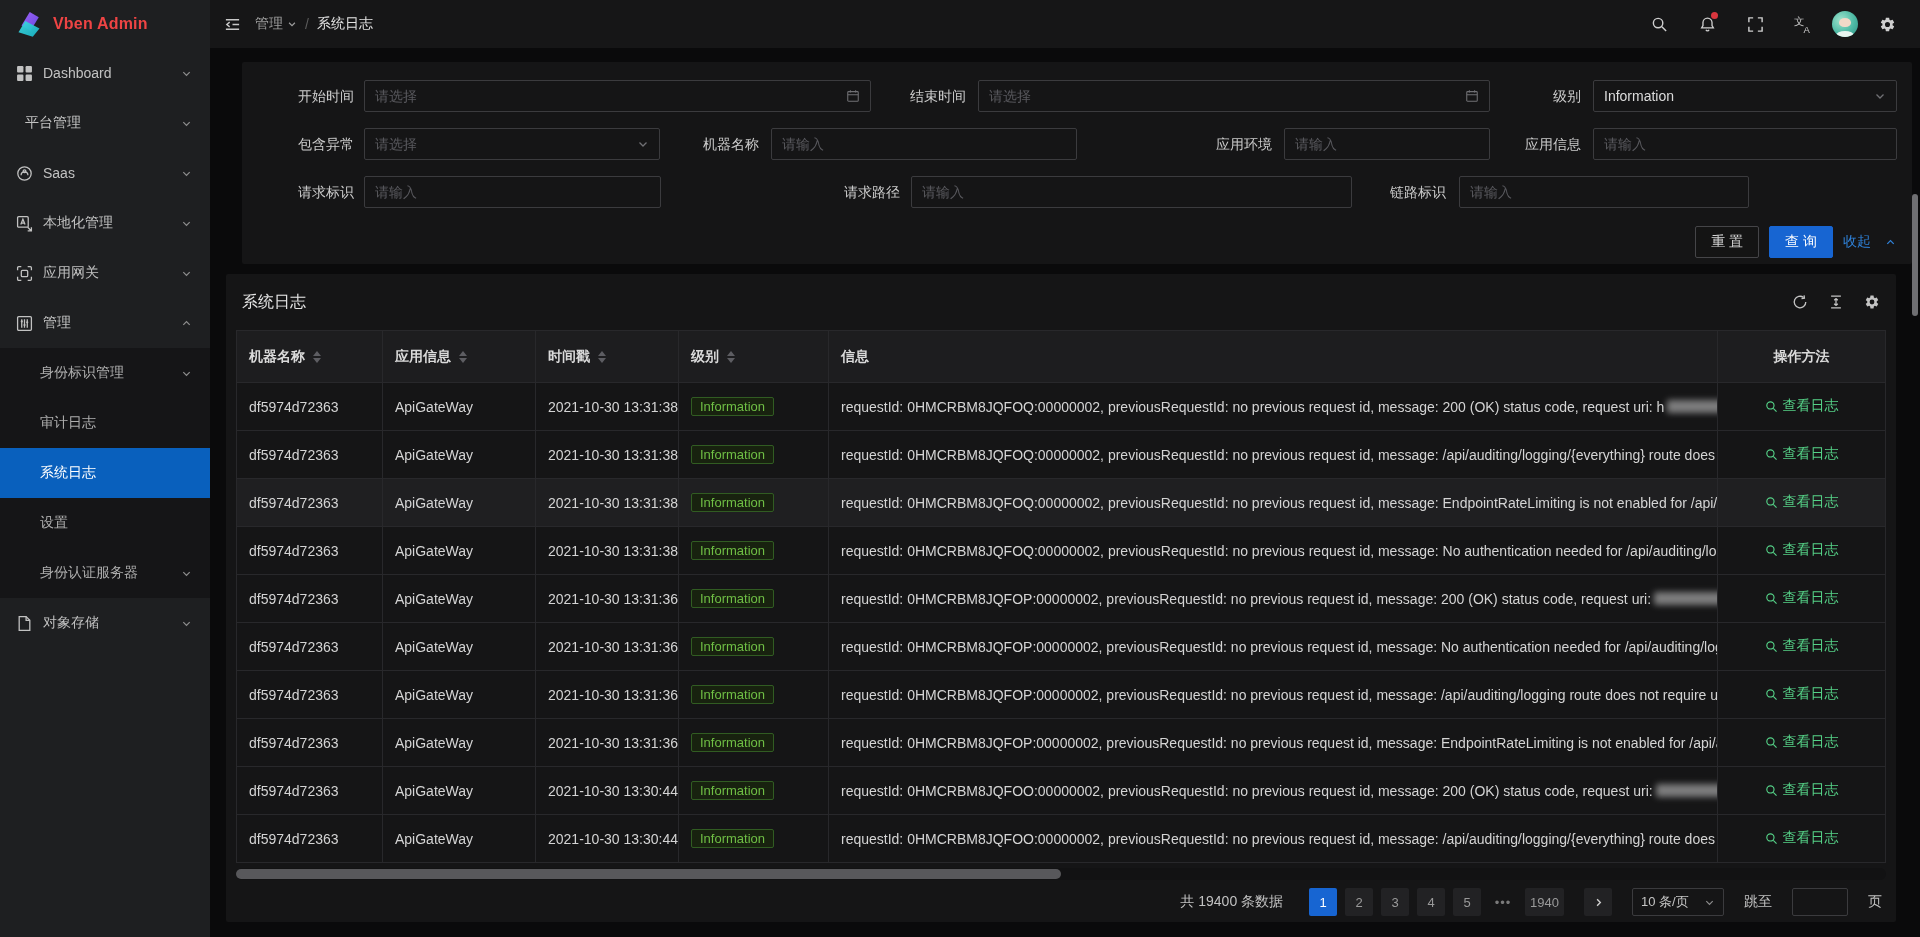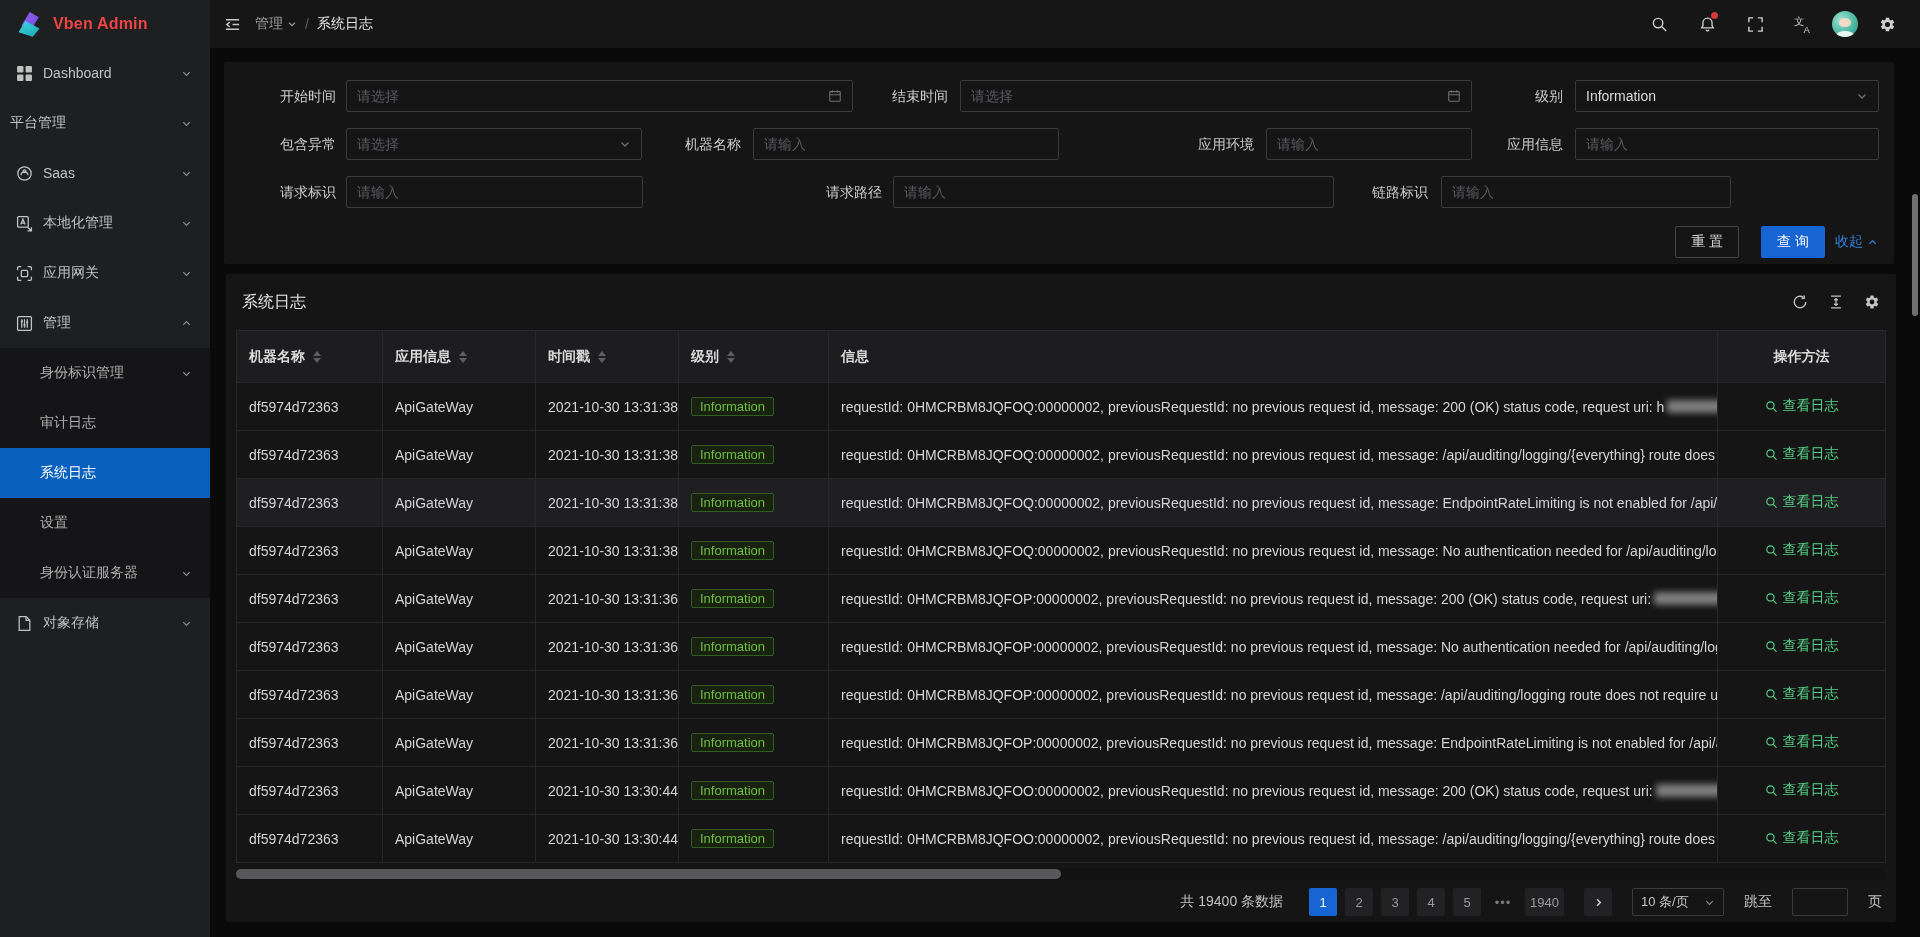--- a/index.html
+++ b/index.html
@@ -7,21 +7,21 @@
     font-family:"Liberation Sans","DejaVu Sans",sans-serif; font-size:14px; color:#d6d6d6; }
   svg { display:block; }
 
   
   .sidebar { position:absolute; left:0; top:0; width:210px; height:937px; background:#1e1f21; z-index:5; }
   .logo-row { height:48px; display:flex; align-items:center; padding-left:14px; gap:9px; }
   .logo-title { font-size:16px; font-weight:bold; color:#ef4444; letter-spacing:.2px;text-align:right; }
   .menu { padding-top:0; }
   .m-item { height:50px; display:flex; align-items:center; padding:0 18px 0 16px; color:#c2c2c2; cursor:pointer; }
   .m-item .mi { width:17px; height:17px; margin-right:10px; color:#c2c2c2; flex:none; }
-  .m-item.no-icon { padding-left:10px;gap:40px; }
+  .m-item.no-icon { padding-left:25px;gap:40px; }
   .chev { margin-left:auto; color:#8d8d8d; flex:none; }
   .submenu { background:#151517; }
   .s-item { height:50px; display:flex; align-items:center; padding:0 18px 0 40px; color:#aeaeae; cursor:pointer; }
   .s-item.active { background:#0960bd; color:#ffffff; }
 
   
   .header { position:absolute; left:210px; top:0; right:0; height:48px; background:#161617;
     display:flex; align-items:center; padding:0 14px; }
   .fold-btn { color:#c8c8c8; margin-right:14px; cursor:pointer; }
   .crumbs { display:flex; align-items:center; gap:8px; font-size:14px; }
@@ -38,34 +38,34 @@
   .avatar::after { content:""; position:absolute; left:7px; top:7px; width:12px; height:9px;
     background:#f2d9c8; border-radius:50% 50% 45% 45%; }
   .avatar::before { content:""; position:absolute; left:4px; bottom:-3px; width:18px; height:9px;
     background:#e8f4ef; border-radius:50% 50% 0 0; }
 
   
   .content { position:absolute; left:210px; top:48px; right:0; bottom:0; background:#0a0a0b; }
   .card { background:#151516; border-radius:2px; }
 
   
-  .filter-card { position:absolute; left:14px; top:14px; width:1670px; height:202px; }
+  .filter-card { position:absolute; left:32px; top:14px; width:1670px; height:202px; }
   .lbl { position:absolute; height:32px; line-height:32px; text-align:right; color:#cccccc; font-size:14px; }
   .ctl { position:absolute; height:32px; background:#151516; border:1px solid #3b3b3e; border-radius:2px;
     display:flex; align-items:center; padding:0 10px; }
   .ctl input { flex:1; min-width:0; background:transparent; border:none; outline:none;
     color:#dcdcdc; font:inherit; }
   .ctl input::placeholder { color:#59595e; }
   .sfx { margin-left:8px; color:#707074; flex:none; }
   .f-actions { position:absolute; top:164px; right:16px; display:flex; align-items:center; gap:10px; }
   .btn { height:32px; padding:0 15px; border-radius:2px; font-size:14px; cursor:pointer;
-    display:flex; align-items:center;margin-left:12px; }
+    display:flex; align-items:center; }
   .btn-ghost { background:#141414; border:1px solid #454548; color:#d6d6d6; }
   .btn-primary { background:#1765d2; border:1px solid #1765d2; color:#ffffff; }
-  .collapse-link { color:#2f81d8; display:flex; align-items:center; gap:4px; cursor:pointer; font-size:14px; }
+  .collapse-link { color:#2f81d8; display:flex; align-items:center; gap:14px; cursor:pointer; font-size:14px; }
 
   
   .table-card { position:absolute; left:16px; top:226px; width:1670px; height:648px; }
   .tc-head { height:56px; display:flex; align-items:center; padding:0 16px; }
   .tc-title { font-size:16px; color:#e5e5e5; }
   .tc-tools { margin-left:auto; display:flex; align-items:center; gap:20px; color:#c4c4c4; }
   .tool-ic { cursor:pointer; display:flex; }
   .tbl-wrap { margin:0 10px; }
   table { width:100%; border-collapse:collapse; table-layout:fixed; }
   th, td { border:1px solid #28282b; padding:0 12px; white-space:nowrap; overflow:hidden; font-size:14px; }

